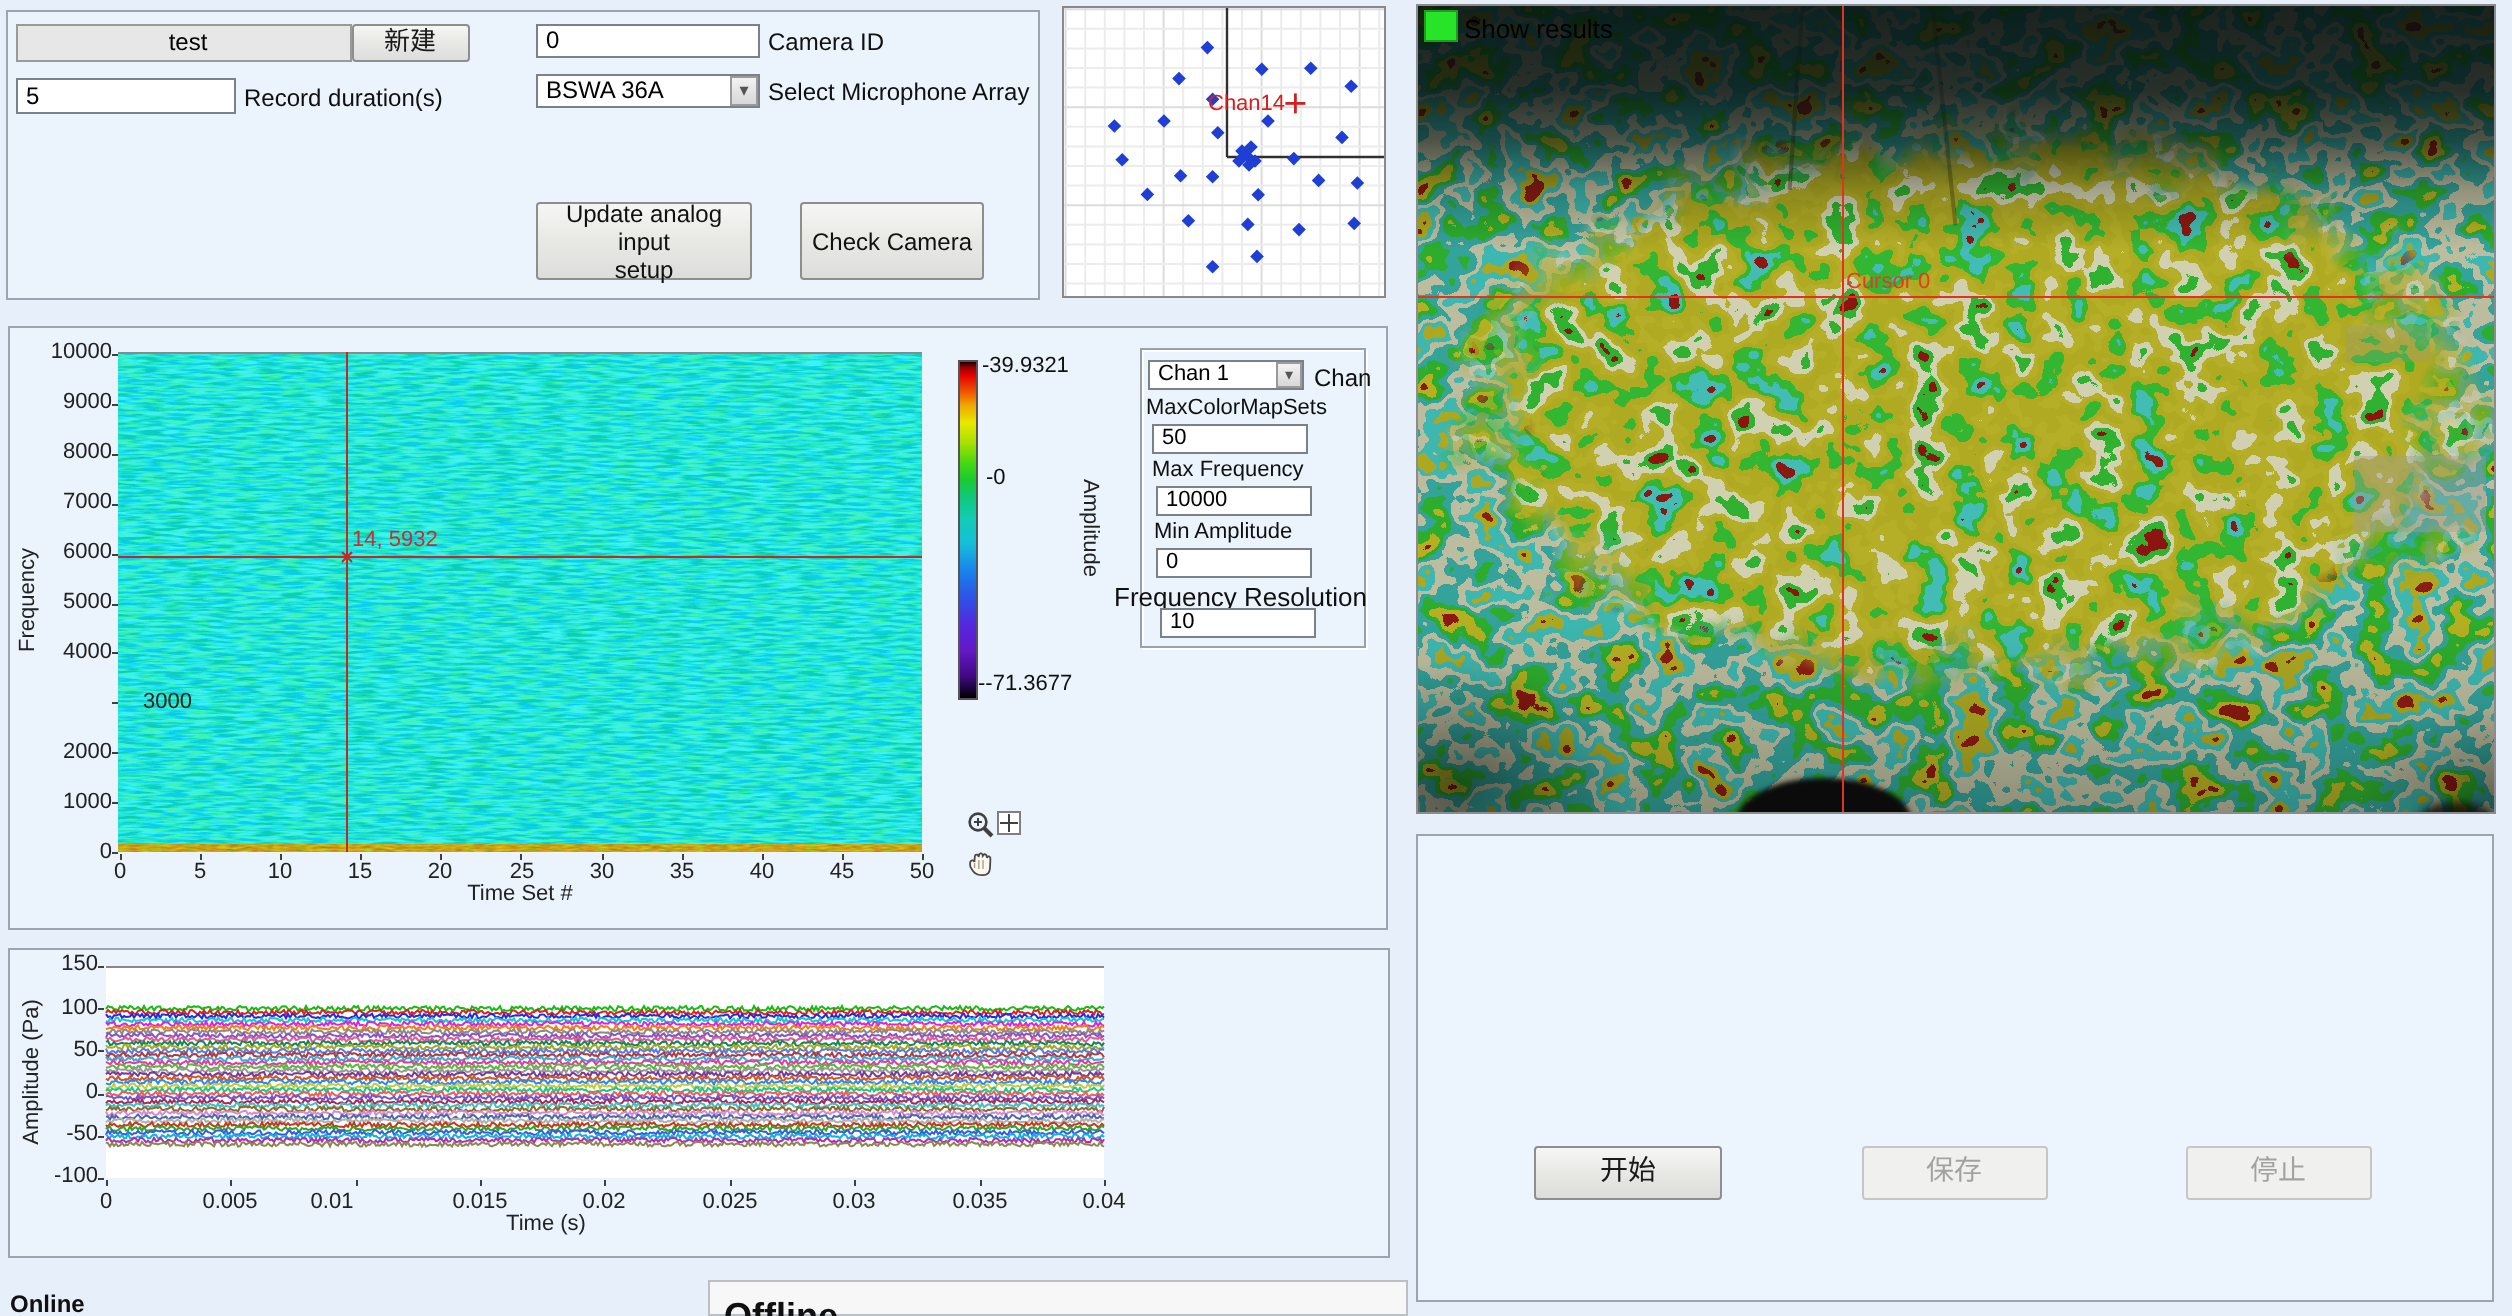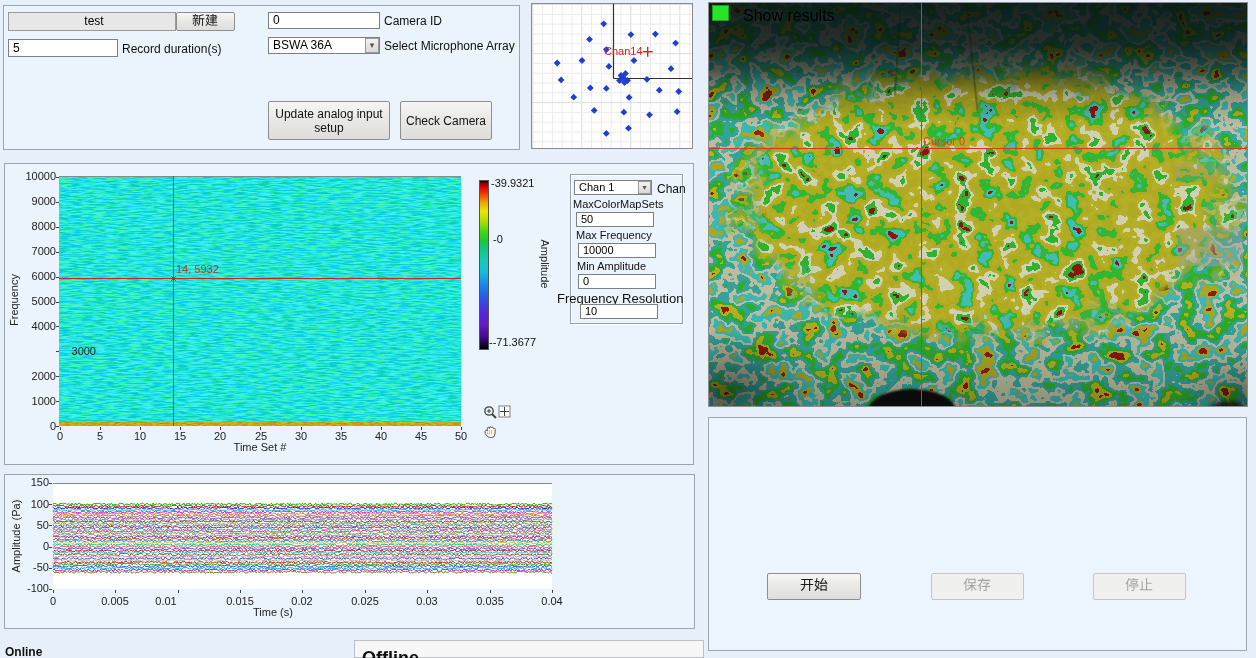--- a/index.html
+++ b/index.html
@@ -23,21 +23,21 @@
       </g>
     </g>
   </svg>
 <div class="inp" style="left:8px;top:39px;width:110px;height:18px;line-height:16px">5</div>
 <div class="lbl" style="left:122px;top:42px">Record duration(s)</div>
 <div class="inp" style="left:268px;top:12px;width:112px;height:17px;line-height:15px">0</div>
 <div class="lbl" style="left:384px;top:14px">Camera ID</div>
 <div class="inp" style="left:268px;top:37px;width:112px;height:17px;line-height:15px">BSWA 36A</div>
 <div style="position:absolute;left:365px;top:38px;width:14px;height:15px;background:linear-gradient(#f2f2f2,#d8d8d8);border:1px solid #9a9a9a;color:#555;font-size:9px;text-align:center;line-height:13px">▾</div>
 <div class="lbl" style="left:384px;top:39px">Select Microphone Array</div>
-<div class="btn" style="left:268px;top:101px;width:122px;height:39px;line-height:14px">Update analog input<br>setup</div>
+<div class="btn" style="left:268px;top:101px;width:108px;height:39px;line-height:14px">Update analog input<br>setup</div>
 <div class="btn" style="left:400px;top:101px;width:92px;height:39px">Check Camera</div>
 
 <div style="position:absolute;left:531px;top:3px;width:162px;height:146px;background:#fff;border:1px solid #8a8a8a">
 <svg width="160" height="144" style="position:absolute;left:0;top:0">
 <line x1="0.8" y1="0" x2="0.8" y2="146" stroke="#dcdcdc" stroke-width="1"></line>
       <line x1="10.6" y1="0" x2="10.6" y2="146" stroke="#ececec" stroke-width="1"></line>
       <line x1="20.4" y1="0" x2="20.4" y2="146" stroke="#ececec" stroke-width="1"></line>
       <line x1="30.2" y1="0" x2="30.2" y2="146" stroke="#ececec" stroke-width="1"></line>
       <line x1="40.0" y1="0" x2="40.0" y2="146" stroke="#ececec" stroke-width="1"></line>
       <line x1="49.8" y1="0" x2="49.8" y2="146" stroke="#dcdcdc" stroke-width="1"></line>
@@ -342,21 +342,21 @@
 <div style="position:absolute;left:468px;top:225px;width:66px;height:38px;background:rgba(158,158,150,0.42)"></div>
 <div style="position:absolute;left:188px;top:0;width:2px;height:92px;background:rgba(18,24,20,0.35);transform:rotate(4deg)"></div>
 <div style="position:absolute;left:262px;top:0;width:2px;height:110px;background:rgba(18,24,20,0.30);transform:rotate(-6deg)"></div>
 <div style="position:absolute;left:464px;top:160px;width:42px;height:18px;background:rgba(150,150,145,0.28)"></div>
 <div style="position:absolute;left:159px;top:386px;width:88px;height:44px;background:#0b0b0b;border-radius:50%;filter:blur(1.2px)"></div>
 <div style="position:absolute;left:500px;top:398px;width:38px;height:18px;background:rgba(10,10,10,0.8);border-radius:50%;filter:blur(2px)"></div>
 <div style="position:absolute;left:212px;top:0;width:1px;height:405px;background:#e03420"></div>
 <div style="position:absolute;left:0;top:145px;width:540px;height:1px;background:#e03420"></div>
 <div style="position:absolute;left:214px;top:132px;font-size:11px;color:#e23b28">Cursor 0</div>
 <div style="position:absolute;left:3px;top:2px;width:17px;height:16px;background:#28e428;border:1px solid #18a018"></div>
-<div style="position:absolute;left:34px;top:4px;font-size:16px;color:#000">Show results</div>
+<div style="position:absolute;left:23px;top:4px;font-size:13px;color:#000">Show results</div>
 </div>
 
 <div class="panel" style="left:708px;top:417px;width:539px;height:234px;background:#ecf4fd"></div>
 <div class="btn" style="left:767px;top:573px;width:94px;height:27px"></div>
 <svg style="position:absolute;left:800px;top:578px;overflow:visible" width="28" height="18">
     <g transform="translate(0,11.8)">
       <g transform="translate(0,0) scale(0.01400,-0.01400)">
         <path d="M649 703V418H369V461V703ZM52 418V346H288C274 209 223 75 54 -28C74 -41 101 -66 114 -84C299 33 351 189 365 346H649V-81H726V346H949V418H726V703H918V775H89V703H293V461L292 418Z" fill="#1a1a1a"></path>
       </g>
       <g transform="translate(14.0,0) scale(0.01400,-0.01400)">

